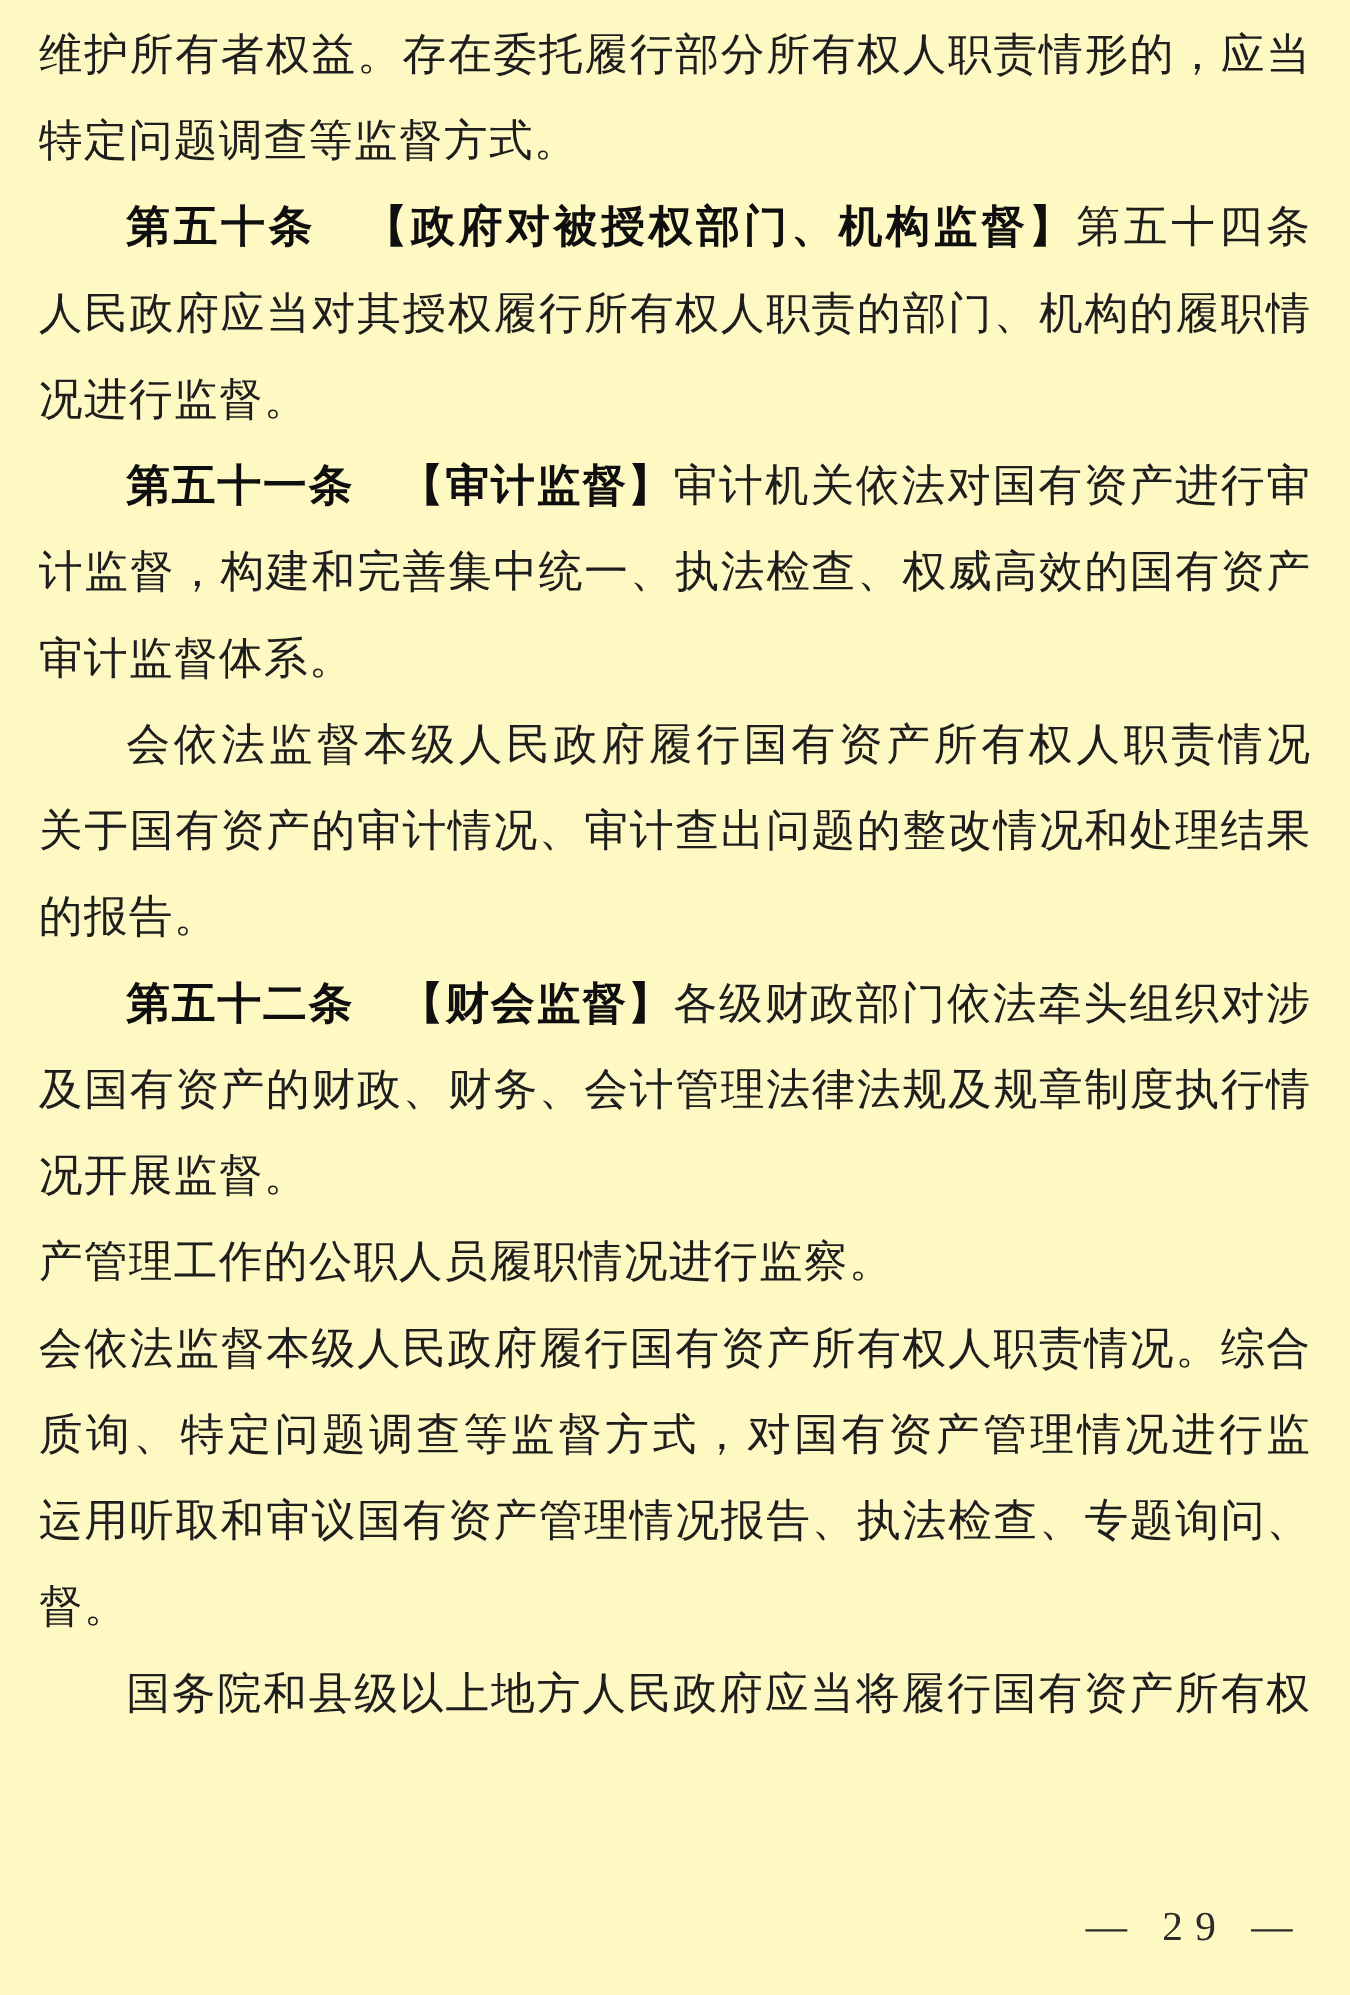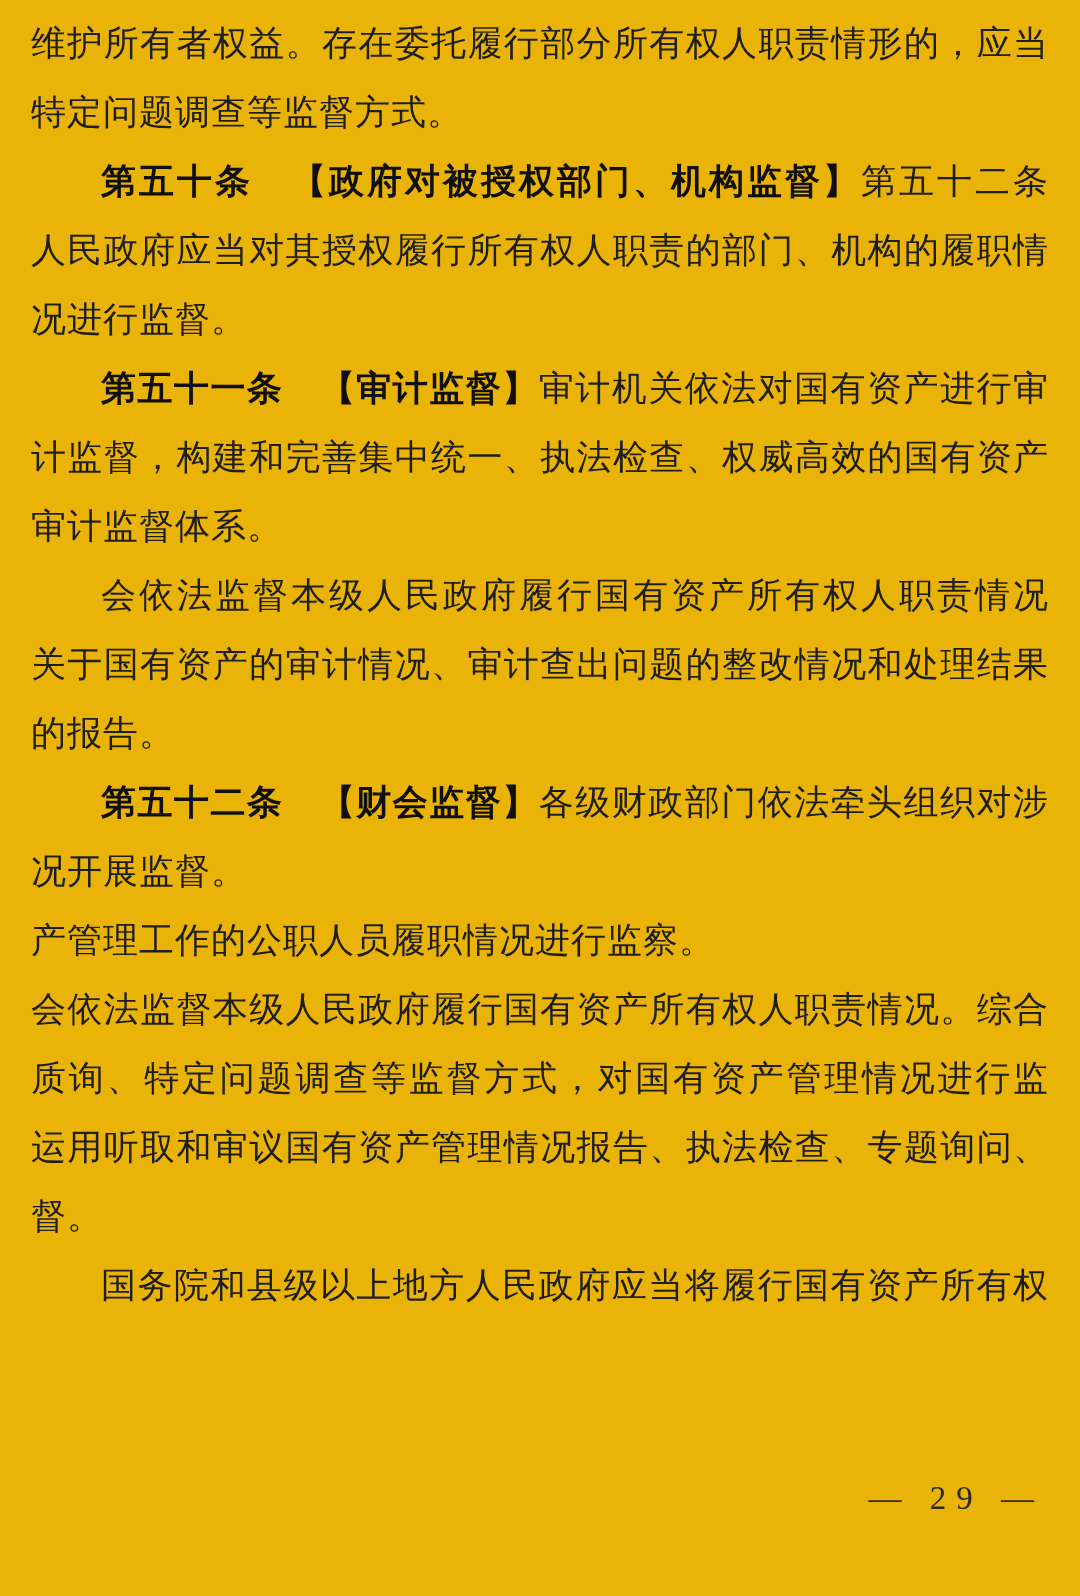--- a/index.html
+++ b/index.html
@@ -8,21 +8,21 @@
     width: 1080px;
     height: 1596px;
     position: relative;
     font-family: "Liberation Serif", serif;
   }
   .page {
     position: absolute;
     left: 0; top: 0;
     width: 1080px;
     height: 1596px;
-    background: #eab308;
+    background: #fef9c3;
     overflow: hidden;
   }
   .text-block {
     position: absolute;
     left: 31px;
     top: 9px;
     width: 1018px;
   }
   .line {
     height: 69px;
@@ -41,45 +41,46 @@
   .line.indent { text-indent: 70px; }
   .seg { letter-spacing: 1px; }
   .seg.bold {
     font-family: Liberation Serif, serif;
     font-weight: 700;
     color: #0f0f0f;
   }
   .footer {
     position: absolute;
     right: 36px;
-    top: 1480px;
+    top: 1524px;
     font-size: 33px;
     color: #2b2b2b;
     letter-spacing: 10px;
     font-family: "Liberation Serif", serif;
     margin-left: 10px;
   }
 </style>
 </head>
 <body>
 
 <div class="page">
   <div class="text-block">
       <div class="line full"><span class="seg">维护所有者权益。存在委托履行部分所有权人职责情形的，应当</span></div>
       <div class="line"><span class="seg">特定问题调查等监督方式。</span></div>
-      <div class="line full indent"><span class="seg bold">第五十条　【政府对被授权部门、机构监督】</span><span class="seg">第五十二条</span></div>
+      <div class="line full indent"><span class="seg bold">第五十条　【政府对被授权部门、机构监督】</span><span class="seg">第五十四条</span></div>
       <div class="line full"><span class="seg">人民政府应当对其授权履行所有权人职责的部门、机构的履职情</span></div>
       <div class="line"><span class="seg">况进行监督。</span></div>
       <div class="line full indent"><span class="seg bold">第五十一条　【审计监督】</span><span class="seg">审计机关依法对国有资产进行审</span></div>
       <div class="line full"><span class="seg">计监督，构建和完善集中统一、执法检查、权威高效的国有资产</span></div>
       <div class="line"><span class="seg">审计监督体系。</span></div>
       <div class="line full indent"><span class="seg">会依法监督本级人民政府履行国有资产所有权人职责情况</span></div>
       <div class="line full"><span class="seg">关于国有资产的审计情况、审计查出问题的整改情况和处理结果</span></div>
       <div class="line"><span class="seg">的报告。</span></div>
       <div class="line full indent"><span class="seg bold">第五十二条　【财会监督】</span><span class="seg">各级财政部门依法牵头组织对涉</span></div>
+      <div class="line full"><span class="seg">及国有资产的财政、财务、会计管理法律法规及规章制度执行情</span></div>
       <div class="line"><span class="seg">况开展监督。</span></div>
       <div class="line"><span class="seg">产管理工作的公职人员履职情况进行监察。</span></div>
       <div class="line full"><span class="seg">会依法监督本级人民政府履行国有资产所有权人职责情况。综合</span></div>
       <div class="line full"><span class="seg">质询、特定问题调查等监督方式，对国有资产管理情况进行监</span></div>
       <div class="line full"><span class="seg">运用听取和审议国有资产管理情况报告、执法检查、专题询问、</span></div>
       <div class="line"><span class="seg">督。</span></div>
       <div class="line full indent"><span class="seg">国务院和县级以上地方人民政府应当将履行国有资产所有权</span></div>
     </div>
   <div class="footer">— 29 —</div>
 </div>

